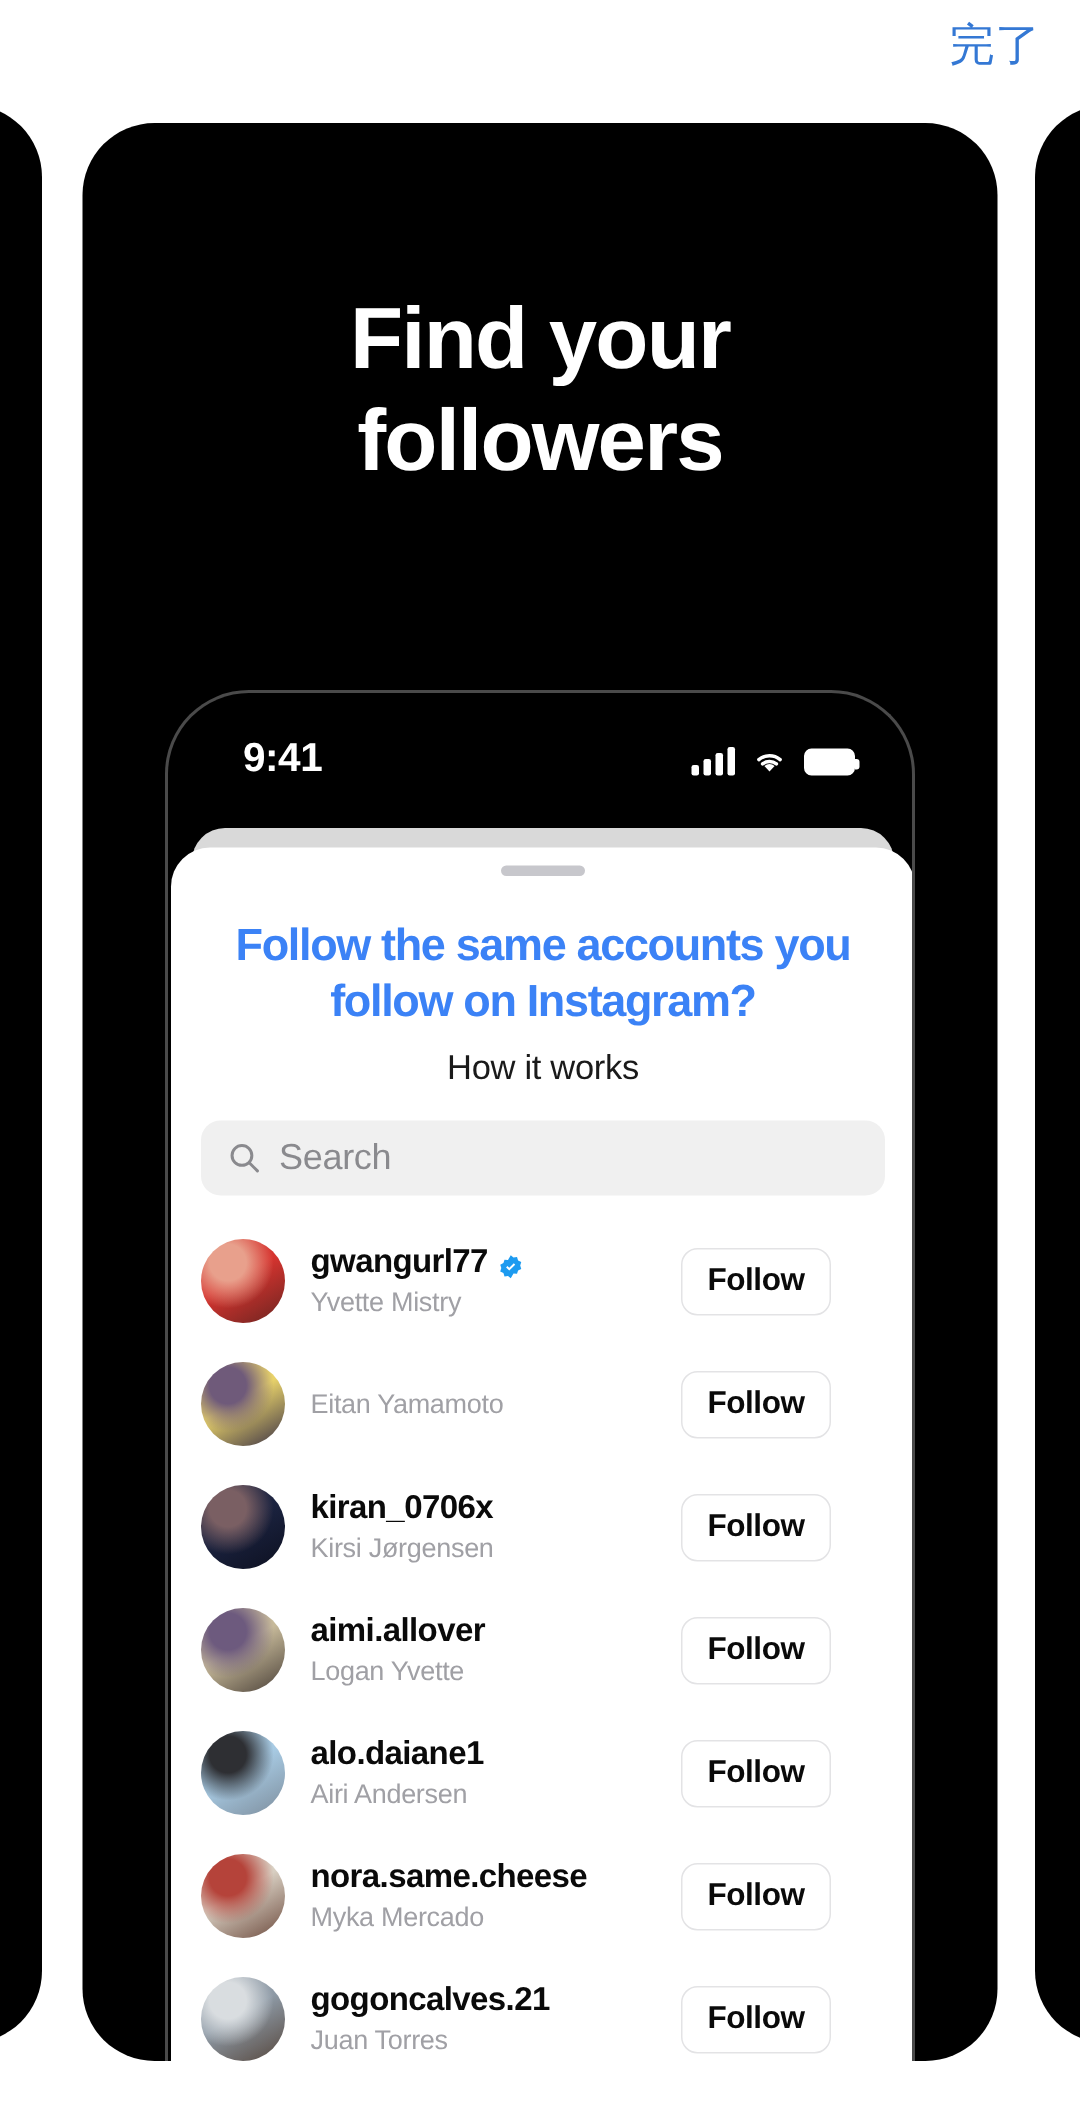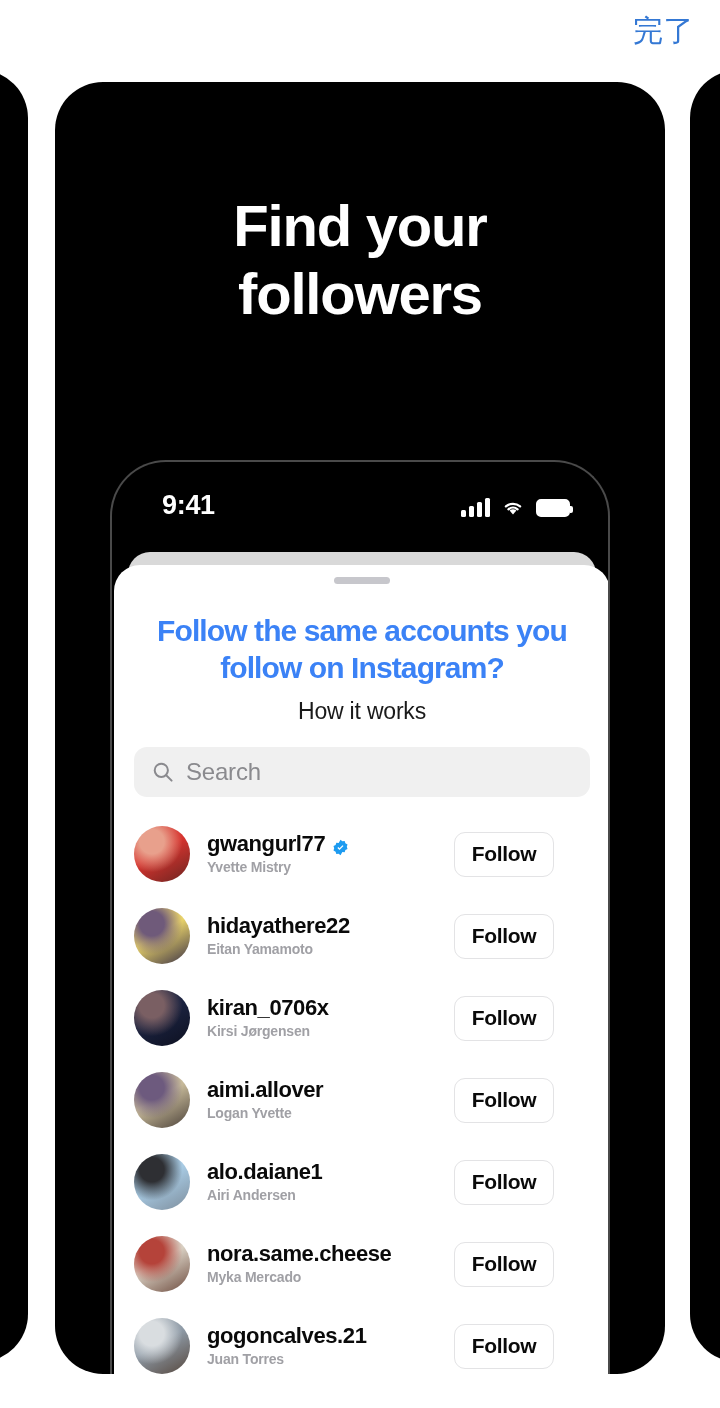--- a/index.html
+++ b/index.html
@@ -154,21 +154,21 @@
   .row-text{ flex:1; min-width:0; }
   .row-username{
     display:flex; align-items:center; gap:7px;
     font-size:22px; font-weight:700; color:#0a0a0a;
     letter-spacing:-0.4px; line-height:1.25;
   }
   .verified{
     width:17px; height:17px; flex:0 0 17px; display:block;
   }
   .row-fullname{
-    font-size:14px; color:#a0a0a5; font-weight:700;
+    font-size:18px; color:#a0a0a5; font-weight:400;
     letter-spacing:-0.2px; line-height:1.4; margin-top:1px;
   }
   .follow-btn{
     flex:0 0 auto;
     width:100px; height:45px;
     background:#ffffff; border:1.5px solid #e3e3e5;
     border-radius:11px;
     font-size:21px; font-weight:700; color:#0a0a0a;
     letter-spacing:-0.3px; cursor:pointer;
     font-family:"Liberation Sans","DejaVu Sans",sans-serif;
@@ -243,23 +243,20 @@
                       <path fill="#fff" d="M10.6 15.6l-3-3 1.3-1.3 1.7 1.7 4.3-4.3 1.3 1.3z"></path>
                     </svg></span>
                 </div>
                 <div class="row-fullname">Yvette Mistry</div>
               </div>
               <button class="follow-btn">Follow</button>
             </div>
             <div class="row">
               <div class="avatar" style="background: radial-gradient(circle at 32% 28%, rgb(111, 90, 122) 0%, rgb(111, 90, 122) 22%, transparent 55%), linear-gradient(150deg, rgb(232, 210, 106) 0%, rgb(232, 210, 106) 45%, rgb(58, 49, 69) 100%);"></div>
               <div class="row-text">
-                <div class="row-username">
-                  <span>hidayathere22</span>
-                </div>
                 <div class="row-fullname">Eitan Yamamoto</div>
               </div>
               <button class="follow-btn">Follow</button>
             </div>
             <div class="row">
               <div class="avatar" style="background: radial-gradient(circle at 32% 28%, rgb(122, 95, 99) 0%, rgb(122, 95, 99) 22%, transparent 55%), linear-gradient(150deg, rgb(27, 35, 64) 0%, rgb(27, 35, 64) 45%, rgb(13, 16, 32) 100%);"></div>
               <div class="row-text">
                 <div class="row-username">
                   <span>kiran_0706x</span>
                 </div>

